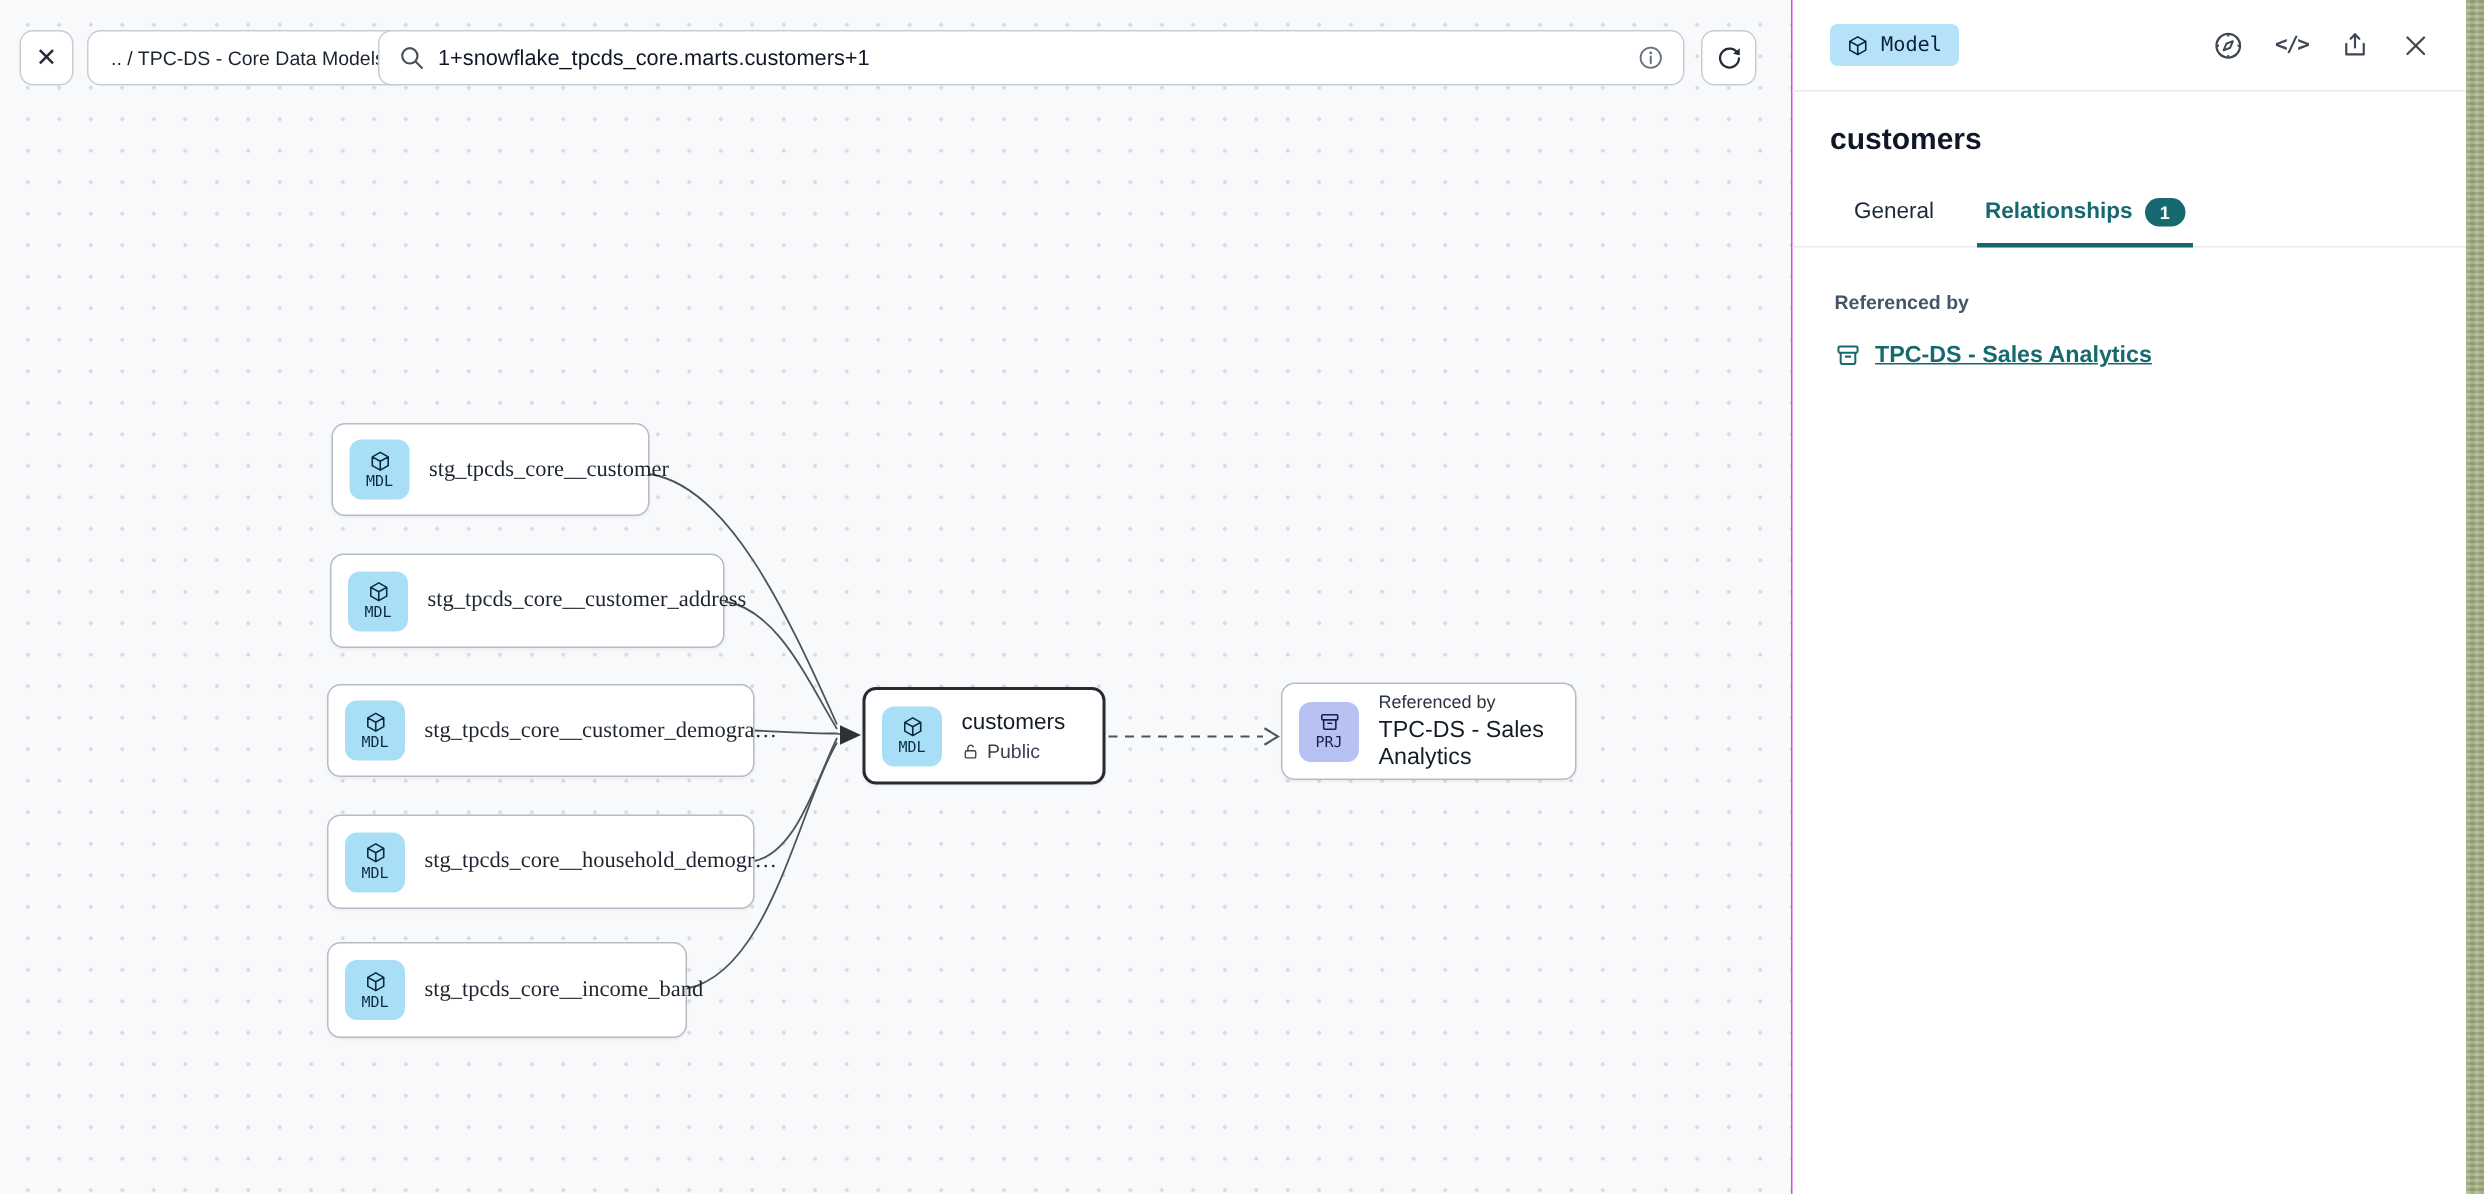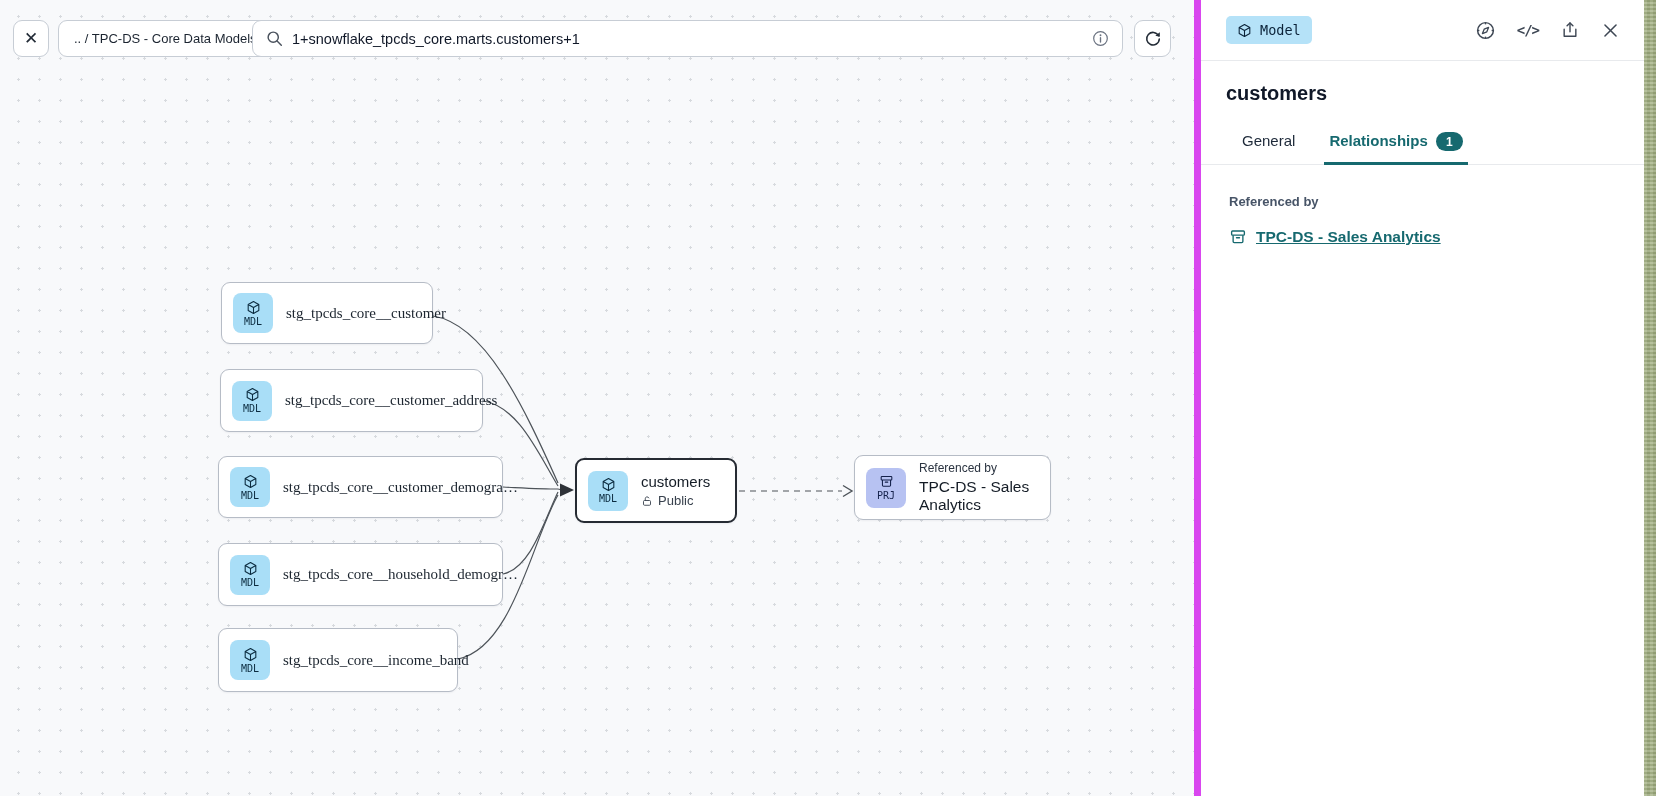--- a/index.html
+++ b/index.html
@@ -47,21 +47,21 @@
   .node-col { display:flex; flex-direction:column; gap:3px; }
   .node-title { font-size:15px; color:#141c26; }
   .node-sub { display:flex; gap:5px; font-size:13px; color:#39424e; }
   .node-kicker { font-size:12px; color:#2a3340; }
   .node-big { font-size:15.5px; color:#141c26; }
 
   .edges { position:absolute; left:0; top:0; pointer-events:none; }
 
   
   .panel { position:absolute; left:1194px; top:0; width:450px; height:796px; background:#fff;
-    border-left:7px solid #d946ef; }
+    border-left:1px solid #d946ef; }
   .panel-header { height:61px; display:flex; align-items:center; padding:0 24px 0 25px;
     border-bottom:1px solid #e8eaed; }
   .type-badge { display:flex; align-items:center; gap:8px; background:var(--badge-bg,#b5e2f8);
     border-radius:5px; height:28px; padding:0 11px; font-family:"DejaVu Sans Mono",monospace;
     font-size:13.5px; color:#0a2238; }
   .header-icons { margin-left:auto; display:flex; align-items:center; gap:21px; color:#3e4754; }
   .header-icons .hbtn { cursor:pointer; display:inline-flex; }
   .code-glyph { font-family:"DejaVu Sans Mono",monospace; font-size:14px; font-weight:bold; letter-spacing:-1px; }
 
   .title-block { padding:21px 25px 0 25px; }

